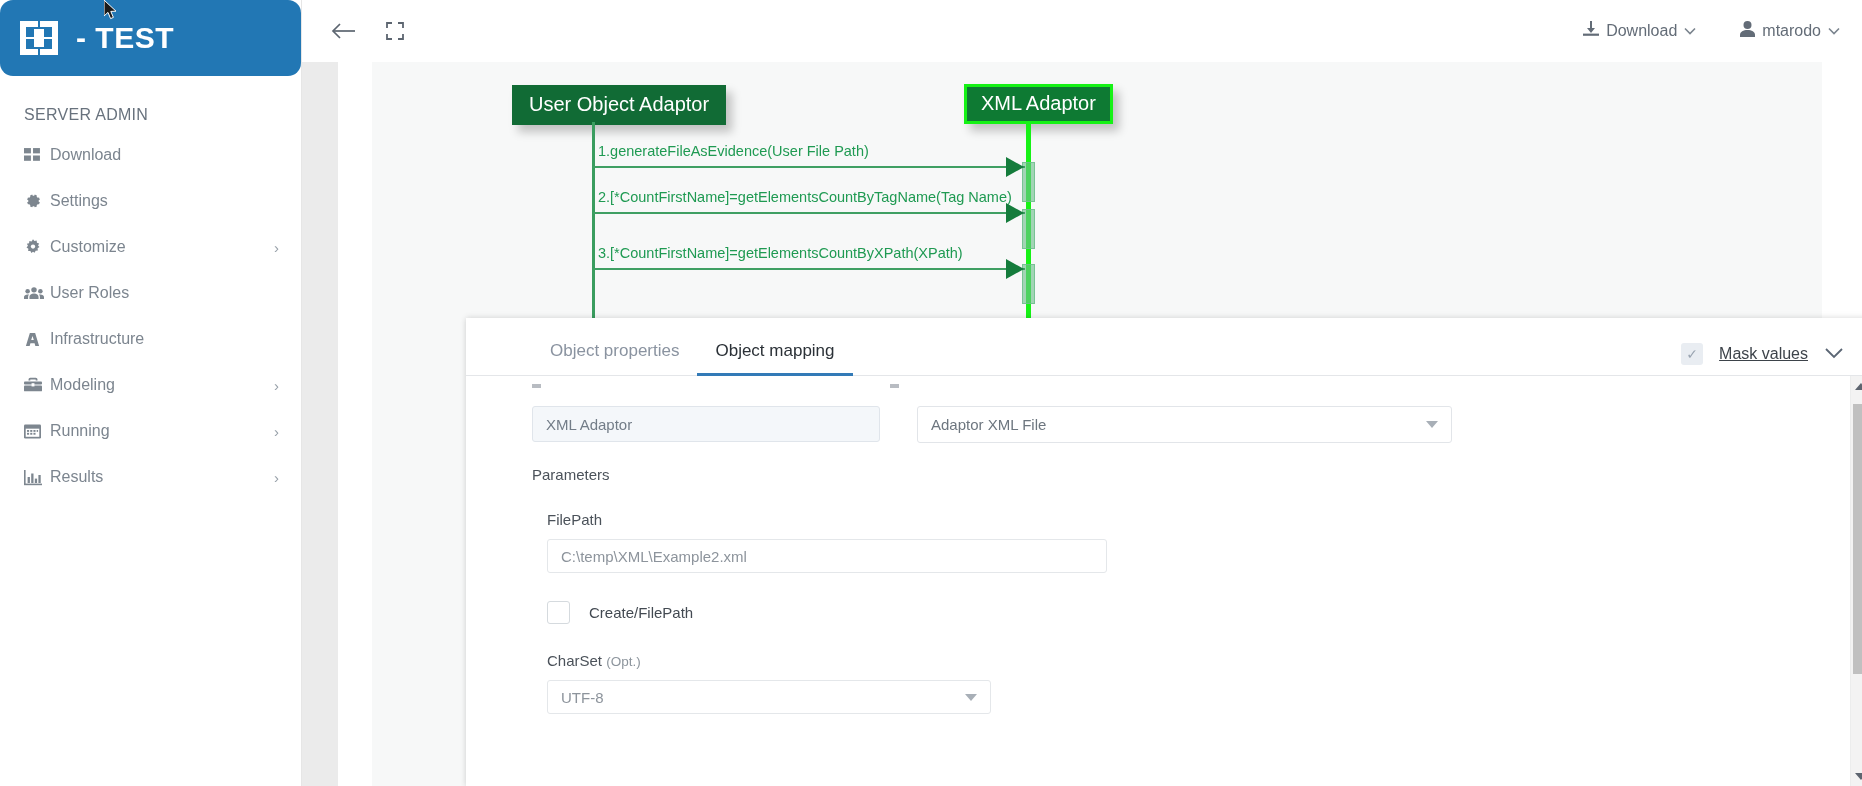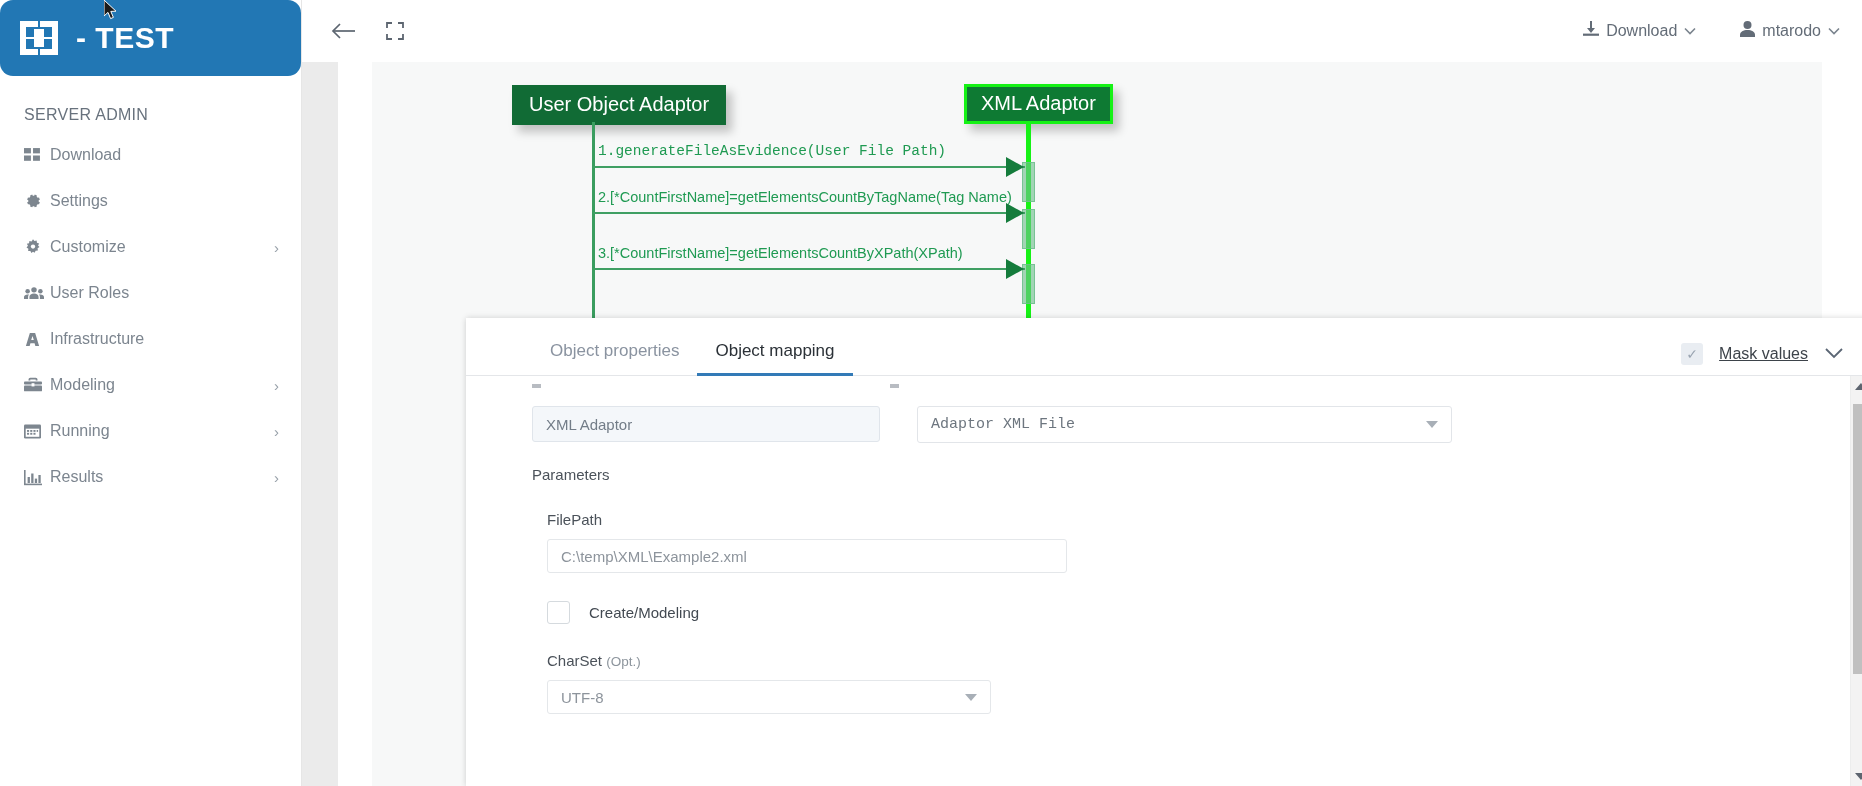--- a/index.html
+++ b/index.html
@@ -197,40 +197,39 @@
     background: #f4f7fa; border-radius: 3px;
     display: flex; align-items: center; padding: 0 13px;
     color: #737d88; font-size: 15px;
   }
   .fld-sel {
     width: 535px; height: 37px; border: 1px solid #e2e5e9;
     background: #ffffff; border-radius: 3px;
     display: flex; align-items: center; padding: 0 13px;
     color: #6d767f; font-size: 15px; cursor: pointer;
     margin-left: 37px;
-    font-family: Liberation Mono, monospace;
   }
   .caret-dn {
     margin-left: auto; width: 0; height: 0;
     border-left: 6px solid transparent;
     border-right: 6px solid transparent;
     border-top: 7px solid #a8afb7;
   }
   .section-label {
     padding-left: 66px; margin-top: 23px;
     color: #4b525a; font-size: 15px;
   }
   .param-label {
     padding-left: 81px; margin-top: 28px;
     color: #4b525a; font-size: 15px;
   }
   .param-label .opt { color: #8d959d; font-size: 13.5px; }
   .param-input {
     margin-left: 81px; margin-top: 11px;
-    width: 520px; height: 34px;
+    width: 560px; height: 34px;
     border: 1px solid #e4e7ea; border-radius: 3px;
     background: #ffffff;
     display: flex; align-items: center; padding: 0 13px;
     color: #8d949c; font-size: 15px;
   }
   .param-check {
     margin-left: 81px; margin-top: 28px;
     display: flex; align-items: center; gap: 19px;
   }
   .param-check .cb {
@@ -466,21 +465,21 @@
 
       <div class="seq-box hl" style="left:592px; top:22px;">
         <span>XML Adaptor</span>
       </div>
       <div class="lifeline hl" style="left:654px; top:60px; height:220px;"></div>
 
       <div class="activation" style="left:650px; top:100px; height:40px;"></div>
       <div class="activation" style="left:650px; top:147px; height:40px;"></div>
       <div class="activation" style="left:650px; top:202px; height:40px;"></div>
 
-      <div class="msg-label" style="left:226px; top:81px;font-family:Liberation Mono, monospace;">1.generateFileAsEvidence(User File Path)</div>
+      <div class="msg-label" style="left:226px; top:81px;">1.generateFileAsEvidence(User File Path)</div>
       <div class="msg-line" style="left:221px; top:104px; width:432px;"></div>
       <div class="msg-arrow" style="left:634px; top:95px;"></div>
 
       <div class="msg-label" style="left:226px; top:127px;">2.[*CountFirstName]=getElementsCountByTagName(Tag Name)</div>
       <div class="msg-line" style="left:221px; top:150px; width:432px;"></div>
       <div class="msg-arrow" style="left:634px; top:141px;"></div>
 
       <div class="msg-label" style="left:226px; top:183px;">3.[*CountFirstName]=getElementsCountByXPath(XPath)</div>
       <div class="msg-line" style="left:221px; top:206px; width:432px;"></div>
       <div class="msg-arrow" style="left:634px; top:197px;"></div>
@@ -526,21 +525,21 @@
 
           <div class="section-label">Parameters</div>
 
           <div class="param-label">
             <span>FilePath</span>
           </div>
           <div class="param-input">C:\temp\XML\Example2.xml</div>
 
           <div class="param-check">
             <span class="cb"></span>
-            <span class="cb-label">Create/Modeling</span>
+            <span class="cb-label">Create/FilePath</span>
           </div>
 
           <div class="param-label">
             <span>CharSet</span>
             <span class="opt">(Opt.)</span>
           </div>
           <div class="param-select">
             <span>UTF-8</span>
             <span class="caret-dn"></span>
           </div>

